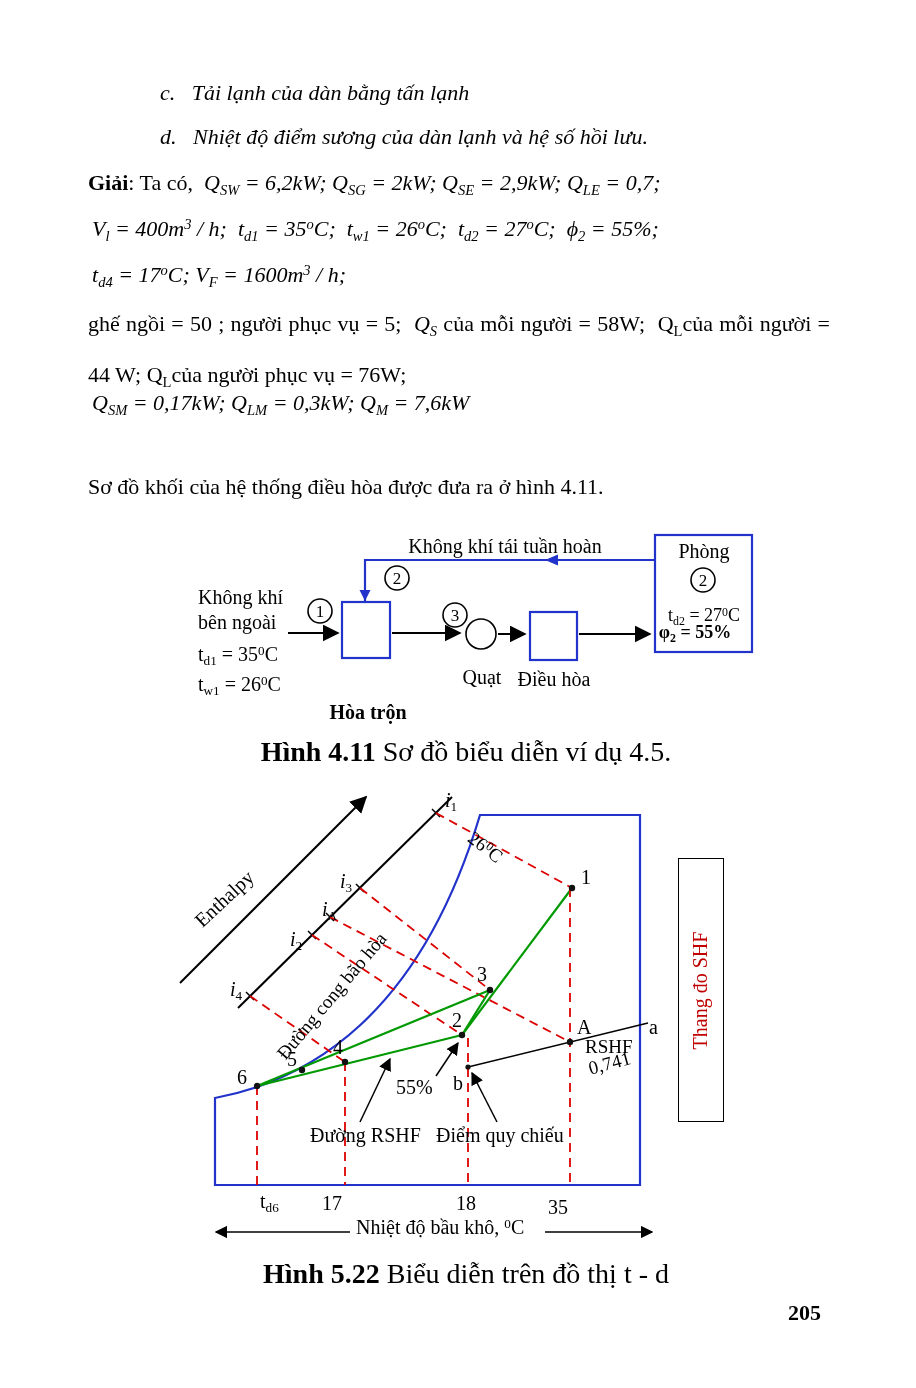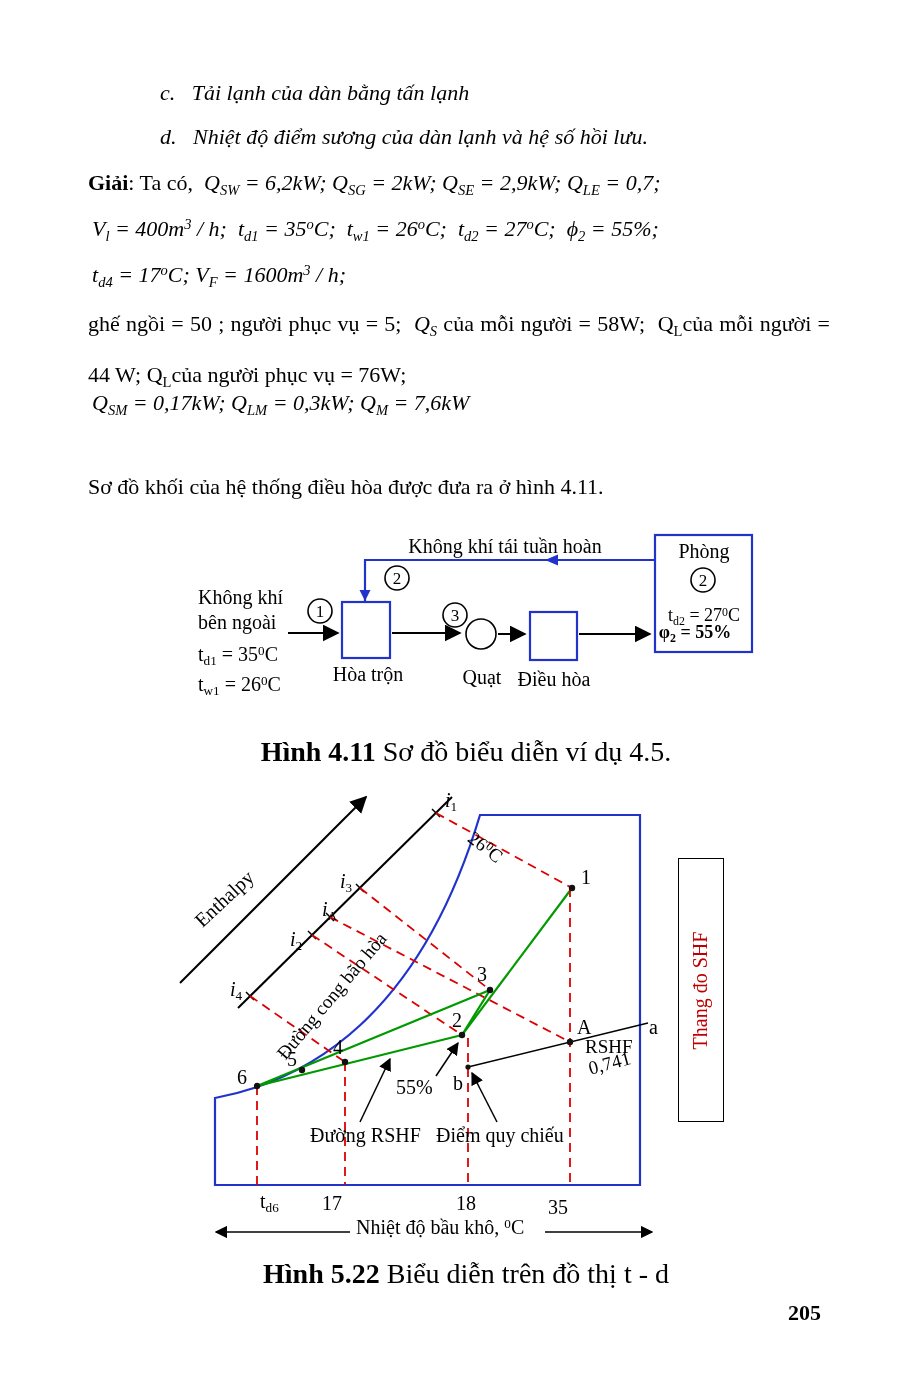--- a/index.html
+++ b/index.html
@@ -65,21 +65,21 @@
     <circle class="circ" cx="455" cy="85" r="12"></circle>
     <circle class="circ" cx="703" cy="50" r="12"></circle>
   </svg>
 
   <div class="lbl ctr" style="left:385px;top:535px;width:240px;">Không khí tái tuần hoàn</div>
   <div class="node" style="left:385px;top:567px;">2</div>
   <div class="lbl" style="left:198px;top:586px;">Không khí</div>
   <div class="lbl" style="left:198px;top:611px;">bên ngoài</div>
   <div class="node" style="left:308px;top:600px;">1</div>
   <div class="node" style="left:443px;top:604px;">3</div>
-  <div class="lbl ctr" style="left:322px;top:663px;width:92px;">Hòa trộn</div>
+  <div class="lbl ctr" style="left:322px;top:701px;width:92px;font-weight:bold;">Hòa trộn</div>
   <div class="lbl ctr" style="left:447px;top:666px;width:70px;">Quạt</div>
   <div class="lbl ctr" style="left:506px;top:668px;width:96px;">Điều hòa</div>
   <div class="lbl ctr" style="left:660px;top:540px;width:88px;">Phòng</div>
   <div class="node" style="left:691px;top:569px;">2</div>
   <div class="lbl ctr" style="left:658px;top:597px;width:92px;font-size:18px;margin-top:8px;"><span>t</span><span class="tk-sub">d2</span><span> = 27</span><span class="tk-sup">0</span><span>C</span></div>
   <div class="lbl ctr" style="left:658px;top:622px;width:74px;font-size:18px;"><span class="tk-b">φ</span><span class="tk-b tk-sub">2</span><span class="tk-b"> = 55%</span></div>
   <div class="lbl" style="left:198px;top:643px;"><span>t</span><span class="tk-sub">d1</span><span> = 35</span><span class="tk-sup">0</span><span>C</span></div>
   <div class="lbl" style="left:198px;top:673px;"><span>t</span><span class="tk-sub">w1</span><span> = 26</span><span class="tk-sup">0</span><span>C</span></div>
 
   <div class="cap" style="top:736px;"><span class="tk-b">Hình 4.11</span><span> Sơ đồ biểu diễn ví dụ 4.5.</span></div>

